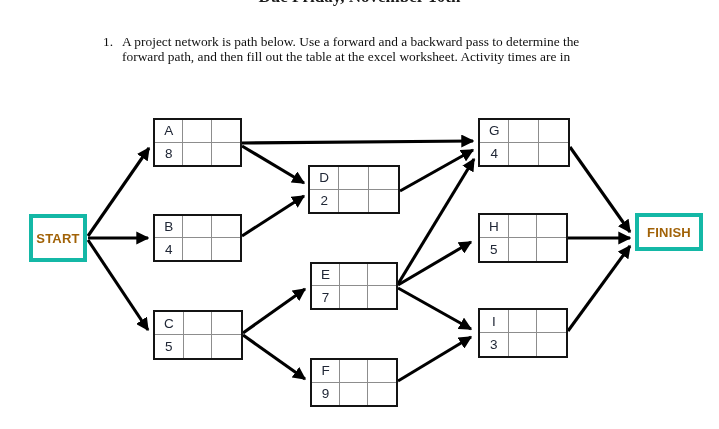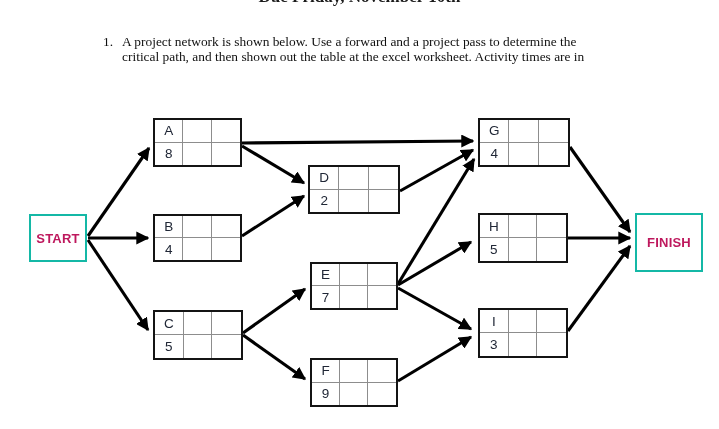--- a/index.html
+++ b/index.html
@@ -46,51 +46,51 @@
     display:flex; align-items:center; justify-content:center;
     border-right:1px solid #8d8d8d; border-bottom:1px solid #8d8d8d;
     font:13.5px "Liberation Sans", sans-serif;
     color:#202736;
   }
   .node .cell.c3 { border-right:none; }
   .node .cell.r2 { border-bottom:none; }
 
   .terminal {
     position:absolute; box-sizing:border-box;
-    background:#fff; border:2px solid #14b8a6;
+    background:#fff; border:4px solid #14b8a6;
     display:flex; align-items:center; justify-content:center;
     font:700 13px "Liberation Sans", sans-serif;
-    color:#be185d; letter-spacing:0.2px;
+    color:#a16207; letter-spacing:0.2px;
   }
 
   
   .pos-START  { left:29px;  top:214px; width:58px; height:48px; }
   .pos-A      { left:153px; top:118px; width:89px; height:49px; }
   .pos-B      { left:153px; top:214px; width:89px; height:48px; }
   .pos-C      { left:153px; top:310px; width:90px; height:50px; }
   .pos-D      { left:308px; top:165px; width:92px; height:49px; }
   .pos-E      { left:310px; top:262px; width:88px; height:48px; }
   .pos-F      { left:310px; top:358px; width:88px; height:49px; }
   .pos-G      { left:478px; top:118px; width:92px; height:49px; }
   .pos-H      { left:478px; top:213px; width:90px; height:50px; }
   .pos-I      { left:478px; top:308px; width:90px; height:50px; }
-  .pos-FINISH { left:635px; top:213px; width:68px; height:59px; }
+  .pos-FINISH { left:635px; top:213px; width:68px; height:38px; }
 </style>
 </head>
 <body>
 
 <div class="page">
 
   <div class="clipped-title">Due Friday, November 10th</div>
 
   <div class="problem">
     <div class="num">1.</div>
     <div class="lines">
-      <div>A project network is shown below. Use a forward and a project pass to determine the</div>
-      <div>critical path, and then shown out the table at the excel worksheet.  Activity times are in</div>
+      <div>A project network is path below. Use a forward and a backward pass to determine the</div>
+      <div>forward path, and then fill out the table at the excel worksheet.  Activity times are in</div>
     </div>
   </div>
 
   <div class="diagram">
 
     <svg class="arrows" width="719" height="429">
       <defs>
         <marker id="ah" viewBox="0 0 10 10" refX="9" refY="5" markerWidth="4.2" markerHeight="4.2" orient="auto-start-reverse">
           <path d="M0,0 L10,5 L0,10 z" fill="#000"></path>
         </marker>

